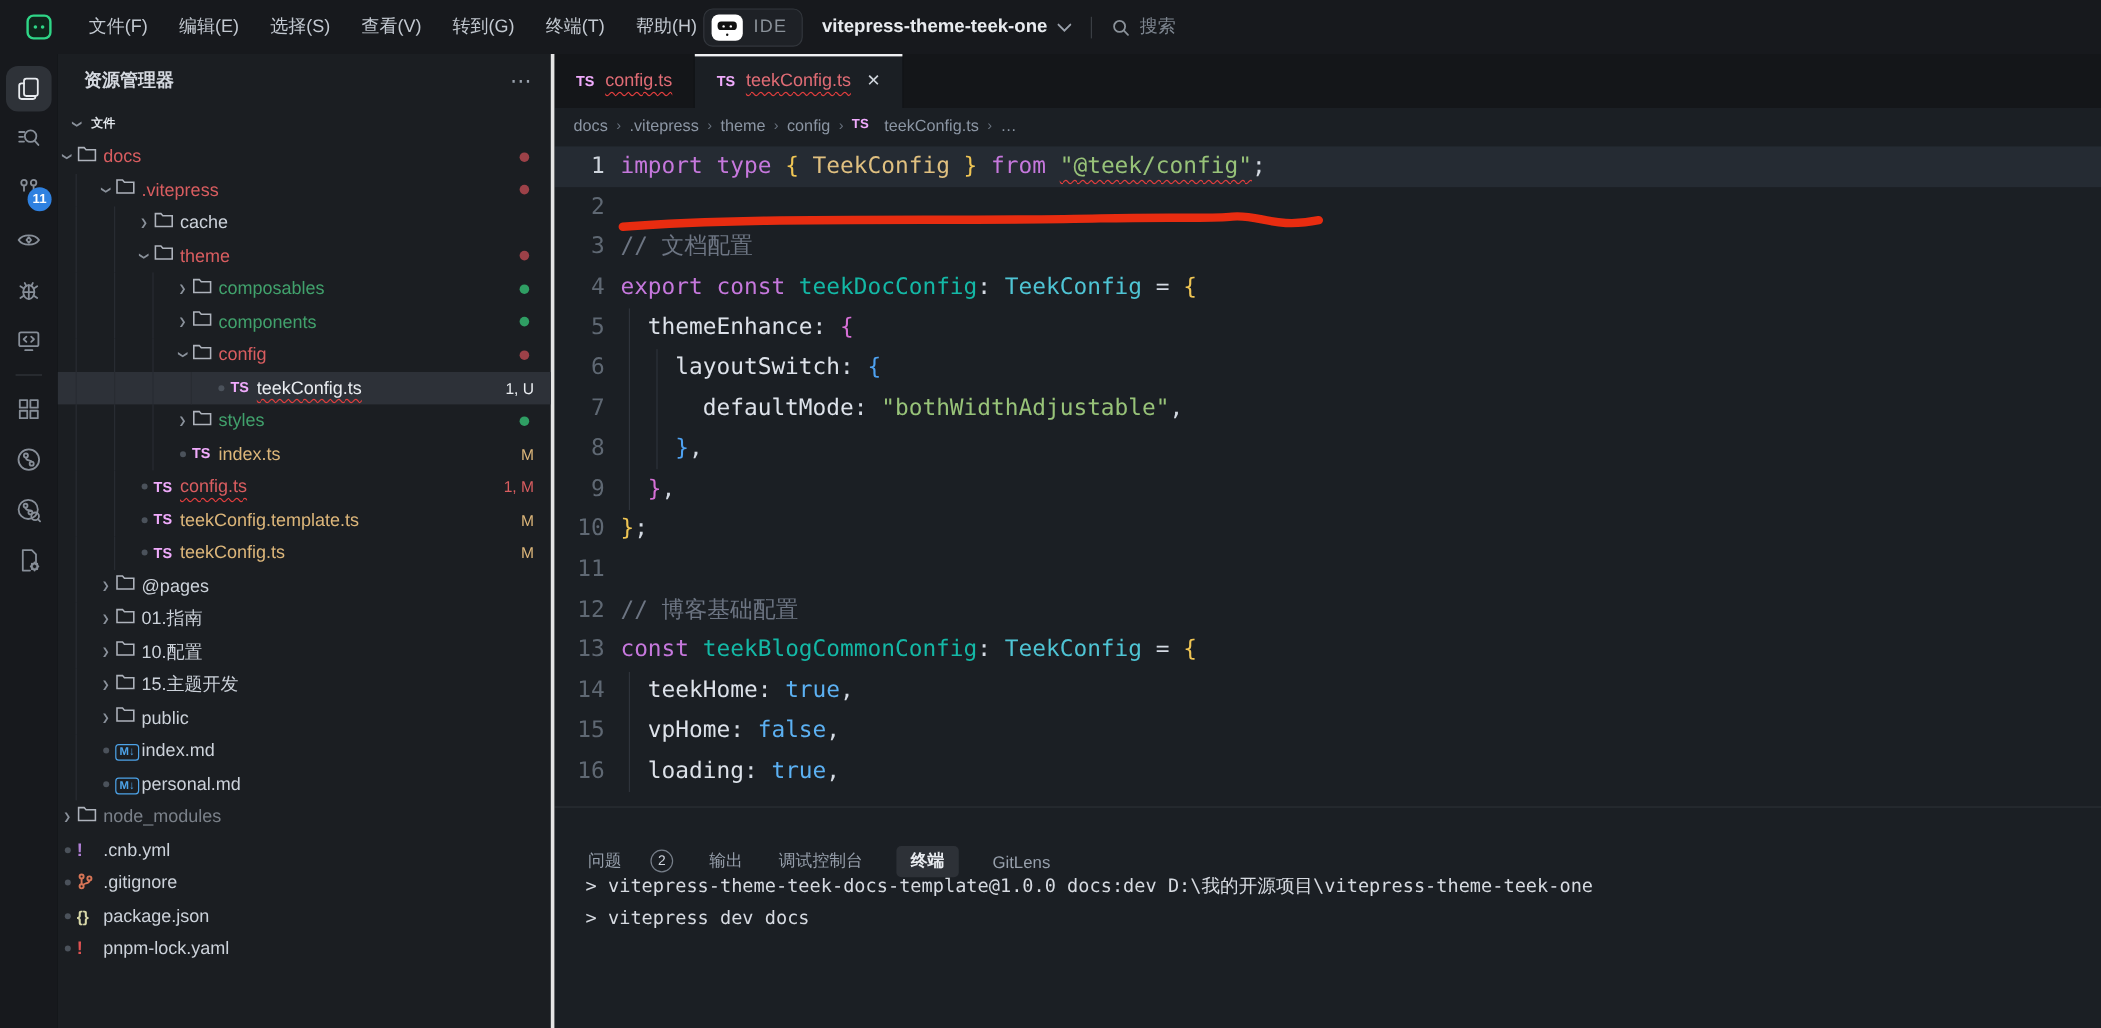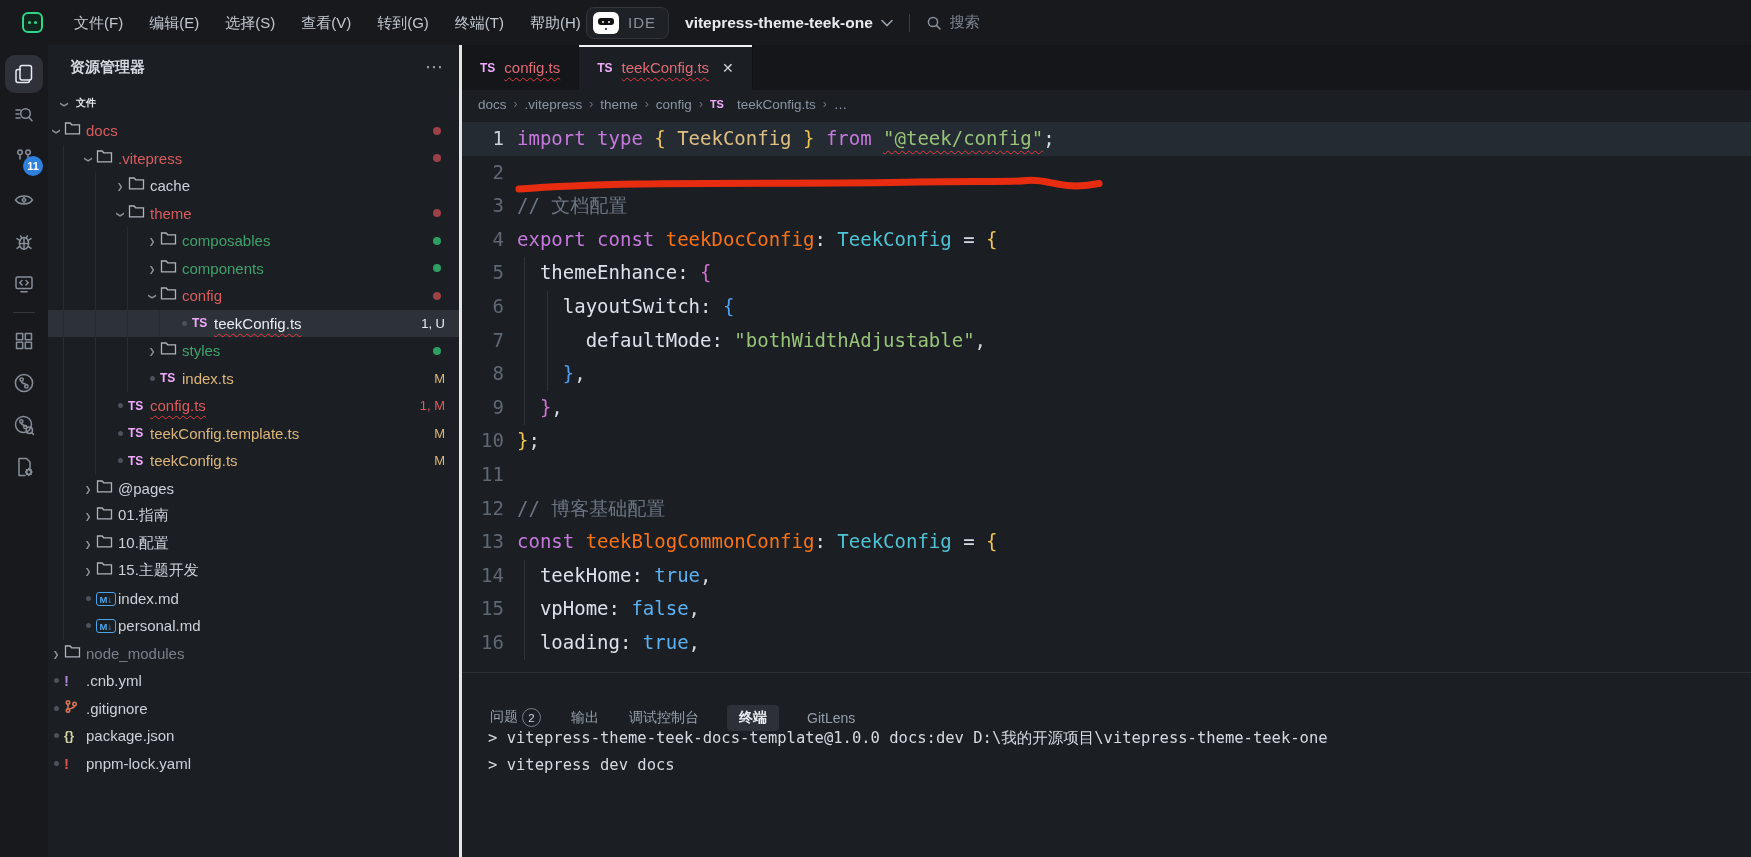--- a/index.html
+++ b/index.html
@@ -89,32 +89,32 @@
   .bc-sep { color:#69727e; font-size:12px; }
   .bc-file { display:flex; align-items:center; gap:5px; }
 
   .editor { position:relative; flex:1; overflow:hidden; }
   .code { position:absolute; top:4px; left:0; right:0; font-family:"DejaVu Sans Mono",monospace; font-size:19px; }
   .cl { display:flex; height:33.6px; line-height:33.6px; white-space:pre; }
   .cl.hl { background:#252b33; }
   .ln { width:42px; flex:none; text-align:right; color:#5f6873; }
   .hl .ln { color:#ced4dc; }
   .ct { padding-left:13px; }
-  .tk-kw { color:#c678dd; } .tk-var { color:#f97316; } .tk-type { color:#4fc4d4; }
+  .tk-kw { color:#c678dd; } .tk-var { color:#14b8a6; } .tk-type { color:#4fc4d4; }
   .tk-str { color:#98c379; } .tk-cm { color:#6d7583; } .tk-fg { color:#d4dae3; }
   .tk-prop { color:#dde2ea; } .tk-bool { color:#5cb1f3; } .tk-yellow { color:#e0c080; }
   .tk-b1 { color:#efc554; } .tk-b2 { color:#d670d6; } .tk-b3 { color:#4ea1f0; }
   .tk-err { text-decoration:underline wavy #e23d3d; text-decoration-thickness:1.3px; text-underline-offset:5px; }
   .iguide { position:absolute; width:1px; background:#2e333b; }
   .annotation-svg { position:absolute; inset:0; pointer-events:none; z-index:2; }
 
   
   .panel { height:185px; flex:none; border-top:1px solid #2c3036; background:#1b1f24; padding:10px 0 0 26px; }
   .panel-tabs { display:flex; align-items:center; gap:26px; height:28px; }
-  .ptab { font-size:14px; color:#969fab; display:flex; align-items:flex-start; gap:4px; cursor:pointer; padding:4px 2px;margin-top:41px; }
+  .ptab { font-size:14px; color:#969fab; display:flex; align-items:center; gap:24px; cursor:pointer; padding:4px 2px;margin-top:41px; }
   .ptab.active { background:#2d3137; color:#e9ecf0; font-weight:bold; border-radius:4px; padding:4px 12px; }
   .pbadge { width:19px; height:19px; border-radius:50%; border:1px solid #767e89; color:#cfd5de; font-size:11.5px; display:flex; align-items:center; justify-content:center; }
   .terminal { margin-top:14px; font-family:"DejaVu Sans Mono",monospace; font-size:15.5px; line-height:27px; color:#d6dae1; white-space:pre; }
 </style>
 </head>
 <body>
 
 <div class="titlebar">
   <div class="app-logo"></div>
   <div class="menus" id="menus">
@@ -421,20 +421,30 @@
       </div>
       <div class="trow">
         <span class="tr-indent">
           <span class="guide"></span>
         </span>
         <span class="chev right"></span>
         <span class="folder-ico"><svg width="17" height="15" viewBox="0 0 17 15">
             <path d="M1.5 2 h4.6 l1.6 1.8 h7.8 v9 h-14 Z"></path>
           </svg></span>
         <span class="tlabel c-default">15.主题开发</span>
+      </div>
+      <div class="trow">
+        <span class="tr-indent">
+          <span class="guide"></span>
+        </span>
+        <span class="chev right"></span>
+        <span class="folder-ico"><svg width="17" height="15" viewBox="0 0 17 15">
+            <path d="M1.5 2 h4.6 l1.6 1.8 h7.8 v9 h-14 Z"></path>
+          </svg></span>
+        <span class="tlabel c-default">public</span>
       </div>
       <div class="trow">
         <span class="tr-indent">
           <span class="guide"></span>
         </span>
         <span class="filedot"></span>
         <span class="fi mdbox"><i>M↓</i></span>
         <span class="tlabel c-default">index.md</span>
       </div>
       <div class="trow">

